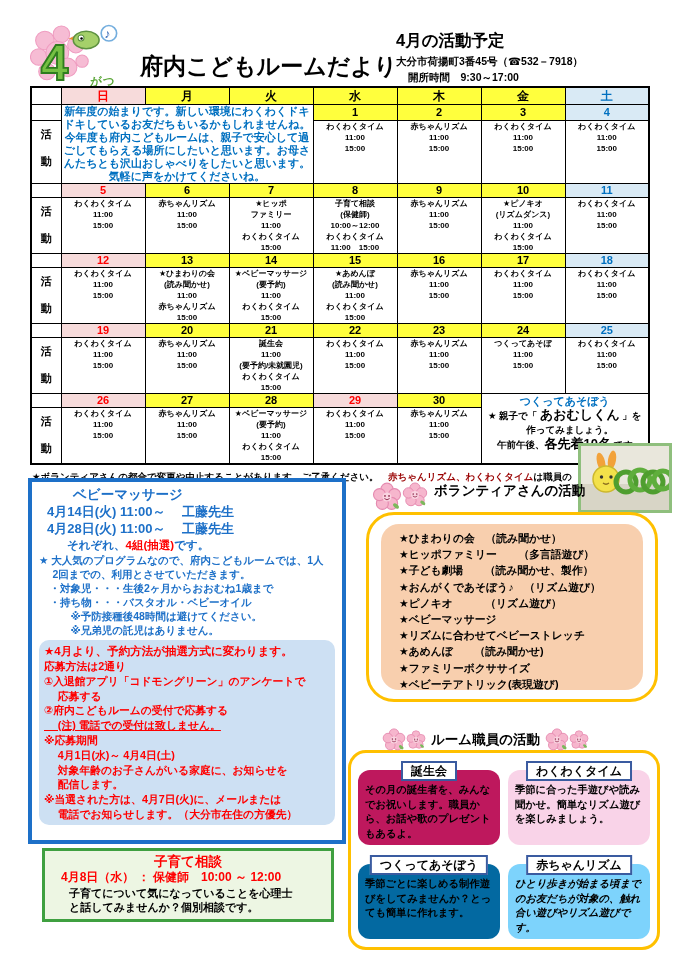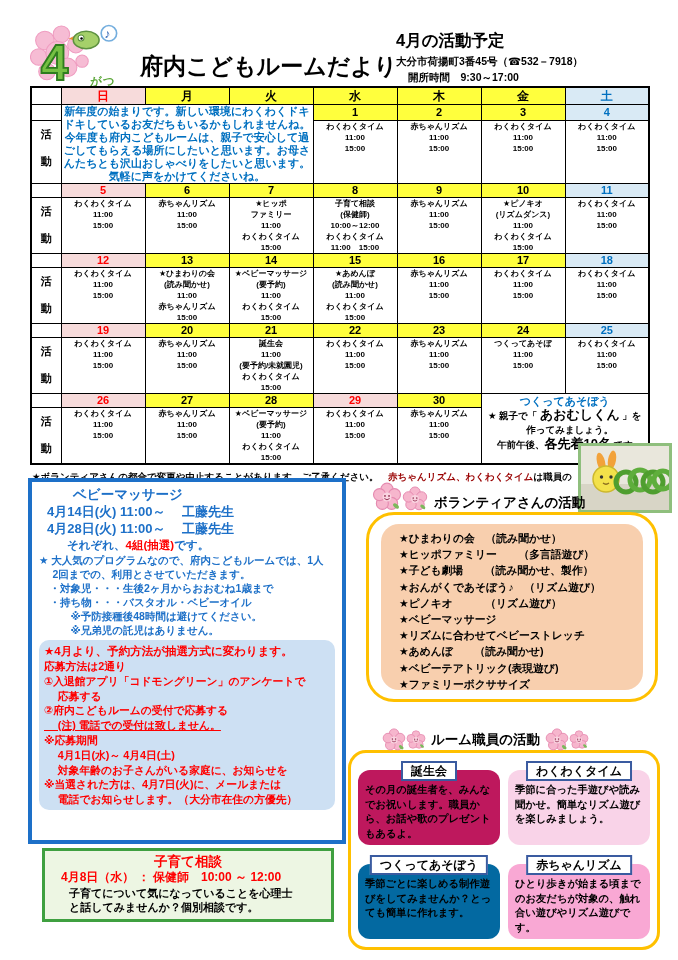--- a/index.html
+++ b/index.html
@@ -53,41 +53,41 @@
   .lot-line.u{text-decoration:underline;}
 
   
   .consult-box{position:absolute;left:42px;top:848px;width:292px;height:74px;border:3px solid #3fa040;background:#edf6e3;
                box-sizing:border-box;padding:2px 6px;}
   .consult-title{color:#ff0000;font-weight:900;font-size:13.5px;text-align:center;line-height:17px;}
   .consult-sched{color:#ff0000;font-weight:900;font-size:12px;line-height:15px;margin-left:10px;}
   .consult-body{font-size:11px;font-weight:700;line-height:14px;white-space:pre-line;margin-left:18px;margin-top:1px;}
 
   
-  .vol-header{position:absolute;left:372px;top:482px;display:flex;align-items:flex-end;z-index:2;}
+  .vol-header{position:absolute;left:372px;top:482px;display:flex;align-items:flex-start;z-index:2;}
   .vol-header .txt{font-size:13.5px;font-weight:900;margin-left:6px;}
   .vol-box{position:absolute;left:366px;top:512px;width:292px;height:190px;border:3px solid #ffc000;border-radius:28px;
            background:#fff;box-sizing:border-box;}
   .vol-inner{position:absolute;left:12px;top:9px;right:12px;bottom:9px;background:#f8cfae;border-radius:18px;
              padding:6px 0 0 18px;box-sizing:border-box;}
   .vol-item{font-size:10.8px;font-weight:800;line-height:16.2px;white-space:pre;}
 
   
   .staff-header{position:absolute;left:382px;top:728px;display:flex;align-items:center;z-index:2;}
   .staff-header .txt{font-size:13.5px;font-weight:900;margin:0 5px;}
   .staff-box{position:absolute;left:348px;top:750px;width:312px;height:200px;border:3px solid #ffc000;border-radius:18px;
              background:#fff;box-sizing:border-box;padding:8px 7px;display:grid;grid-template-columns:1fr 1fr;gap:10px 8px;}
   .card{position:relative;padding-top:9px;}
   .card-title{position:absolute;top:0;left:50%;transform:translateX(-50%);background:#fff;border:2px solid #3a5ba0;
               padding:0 8px;font-size:12px;font-weight:900;white-space:nowrap;z-index:1;line-height:16px;}
   .card-body{border-radius:12px;padding:13px 7px 4px;font-size:10.3px;font-weight:700;line-height:14.5px;height:100%;box-sizing:border-box;}
   .c-blue .card-body{background:#be185d;}
   .c-pink .card-body{background:#f9d3e8;}
   .c-green .card-body{background:#0369a1;}
-  .c-yellow .card-body{background:#f9a8d4;}
+  .c-yellow .card-body{background:#7dd3fc;font-style:italic;}
 </style>
 </head>
 <body>
 
 <svg width="0" height="0" style="position:absolute" aria-hidden="true">
   <defs>
     <symbol id="blossom" viewBox="0 0 40 40">
       <circle cx="20" cy="9.5" r="8" fill="#f6b6cd" stroke="#e58ab0" stroke-width="1.5"></circle>
       <circle cx="30" cy="16.8" r="8" fill="#f6b6cd" stroke="#e58ab0" stroke-width="1.5"></circle>
       <circle cx="26.2" cy="28.5" r="8" fill="#f6b6cd" stroke="#e58ab0" stroke-width="1.5"></circle>
@@ -377,20 +377,21 @@
       <div class="lot-head">★4月より、予約方法が抽選方式に変わります。</div>
       <div id="lot-lines">
           <div class="lot-line">応募方法は2通り</div>
           <div class="lot-line">①入退館アプリ「コドモングリーン」のアンケートで</div>
           <div class="lot-line">　 応募する</div>
           <div class="lot-line">②府内こどもルームの受付で応募する</div>
           <div class="lot-line u">　 (注) 電話での受付は致しません。</div>
           <div class="lot-line">※応募期間</div>
           <div class="lot-line">　 4月1日(水)～ 4月4日(土)</div>
           <div class="lot-line">　 対象年齢のお子さんがいる家庭に、お知らせを</div>
+          <div class="lot-line">　 配信します。</div>
           <div class="lot-line">※当選された方は、4月7日(火)に、メールまたは</div>
           <div class="lot-line">　 電話でお知らせします。（大分市在住の方優先）</div>
         </div>
     </div>
   </section>
 
   <section class="consult-box">
     <div class="consult-title">子育て相談</div>
     <div class="consult-sched">4月8日（水） ： 保健師　10:00 ～ 12:00</div>
     <div class="consult-body">子育てについて気になっていることを心理士
@@ -409,22 +410,22 @@
   <div class="vol-box">
     <div class="vol-inner" id="vol-list">
         <div class="vol-item">★ひまわりの会　（読み聞かせ）</div>
         <div class="vol-item">★ヒッポファミリー　　（多言語遊び）</div>
         <div class="vol-item">★子ども劇場　　（読み聞かせ、製作）</div>
         <div class="vol-item">★おんがくであそぼう♪　（リズム遊び）</div>
         <div class="vol-item">★ピノキオ　　　（リズム遊び）</div>
         <div class="vol-item">★ベビーマッサージ</div>
         <div class="vol-item">★リズムに合わせてベビーストレッチ</div>
         <div class="vol-item">★あめんぼ　　（読み聞かせ)</div>
+        <div class="vol-item">★ファミリーボクササイズ</div>
         <div class="vol-item">★ベビーテアトリック(表現遊び)</div>
-        <div class="vol-item">★ファミリーボクササイズ</div>
       </div>
   </div>
 
   <div class="staff-header">
     <svg width="24" height="24">
         <use href="#blossom"></use>
       </svg>
     <svg width="20" height="20">
         <use href="#blossom"></use>
       </svg>

